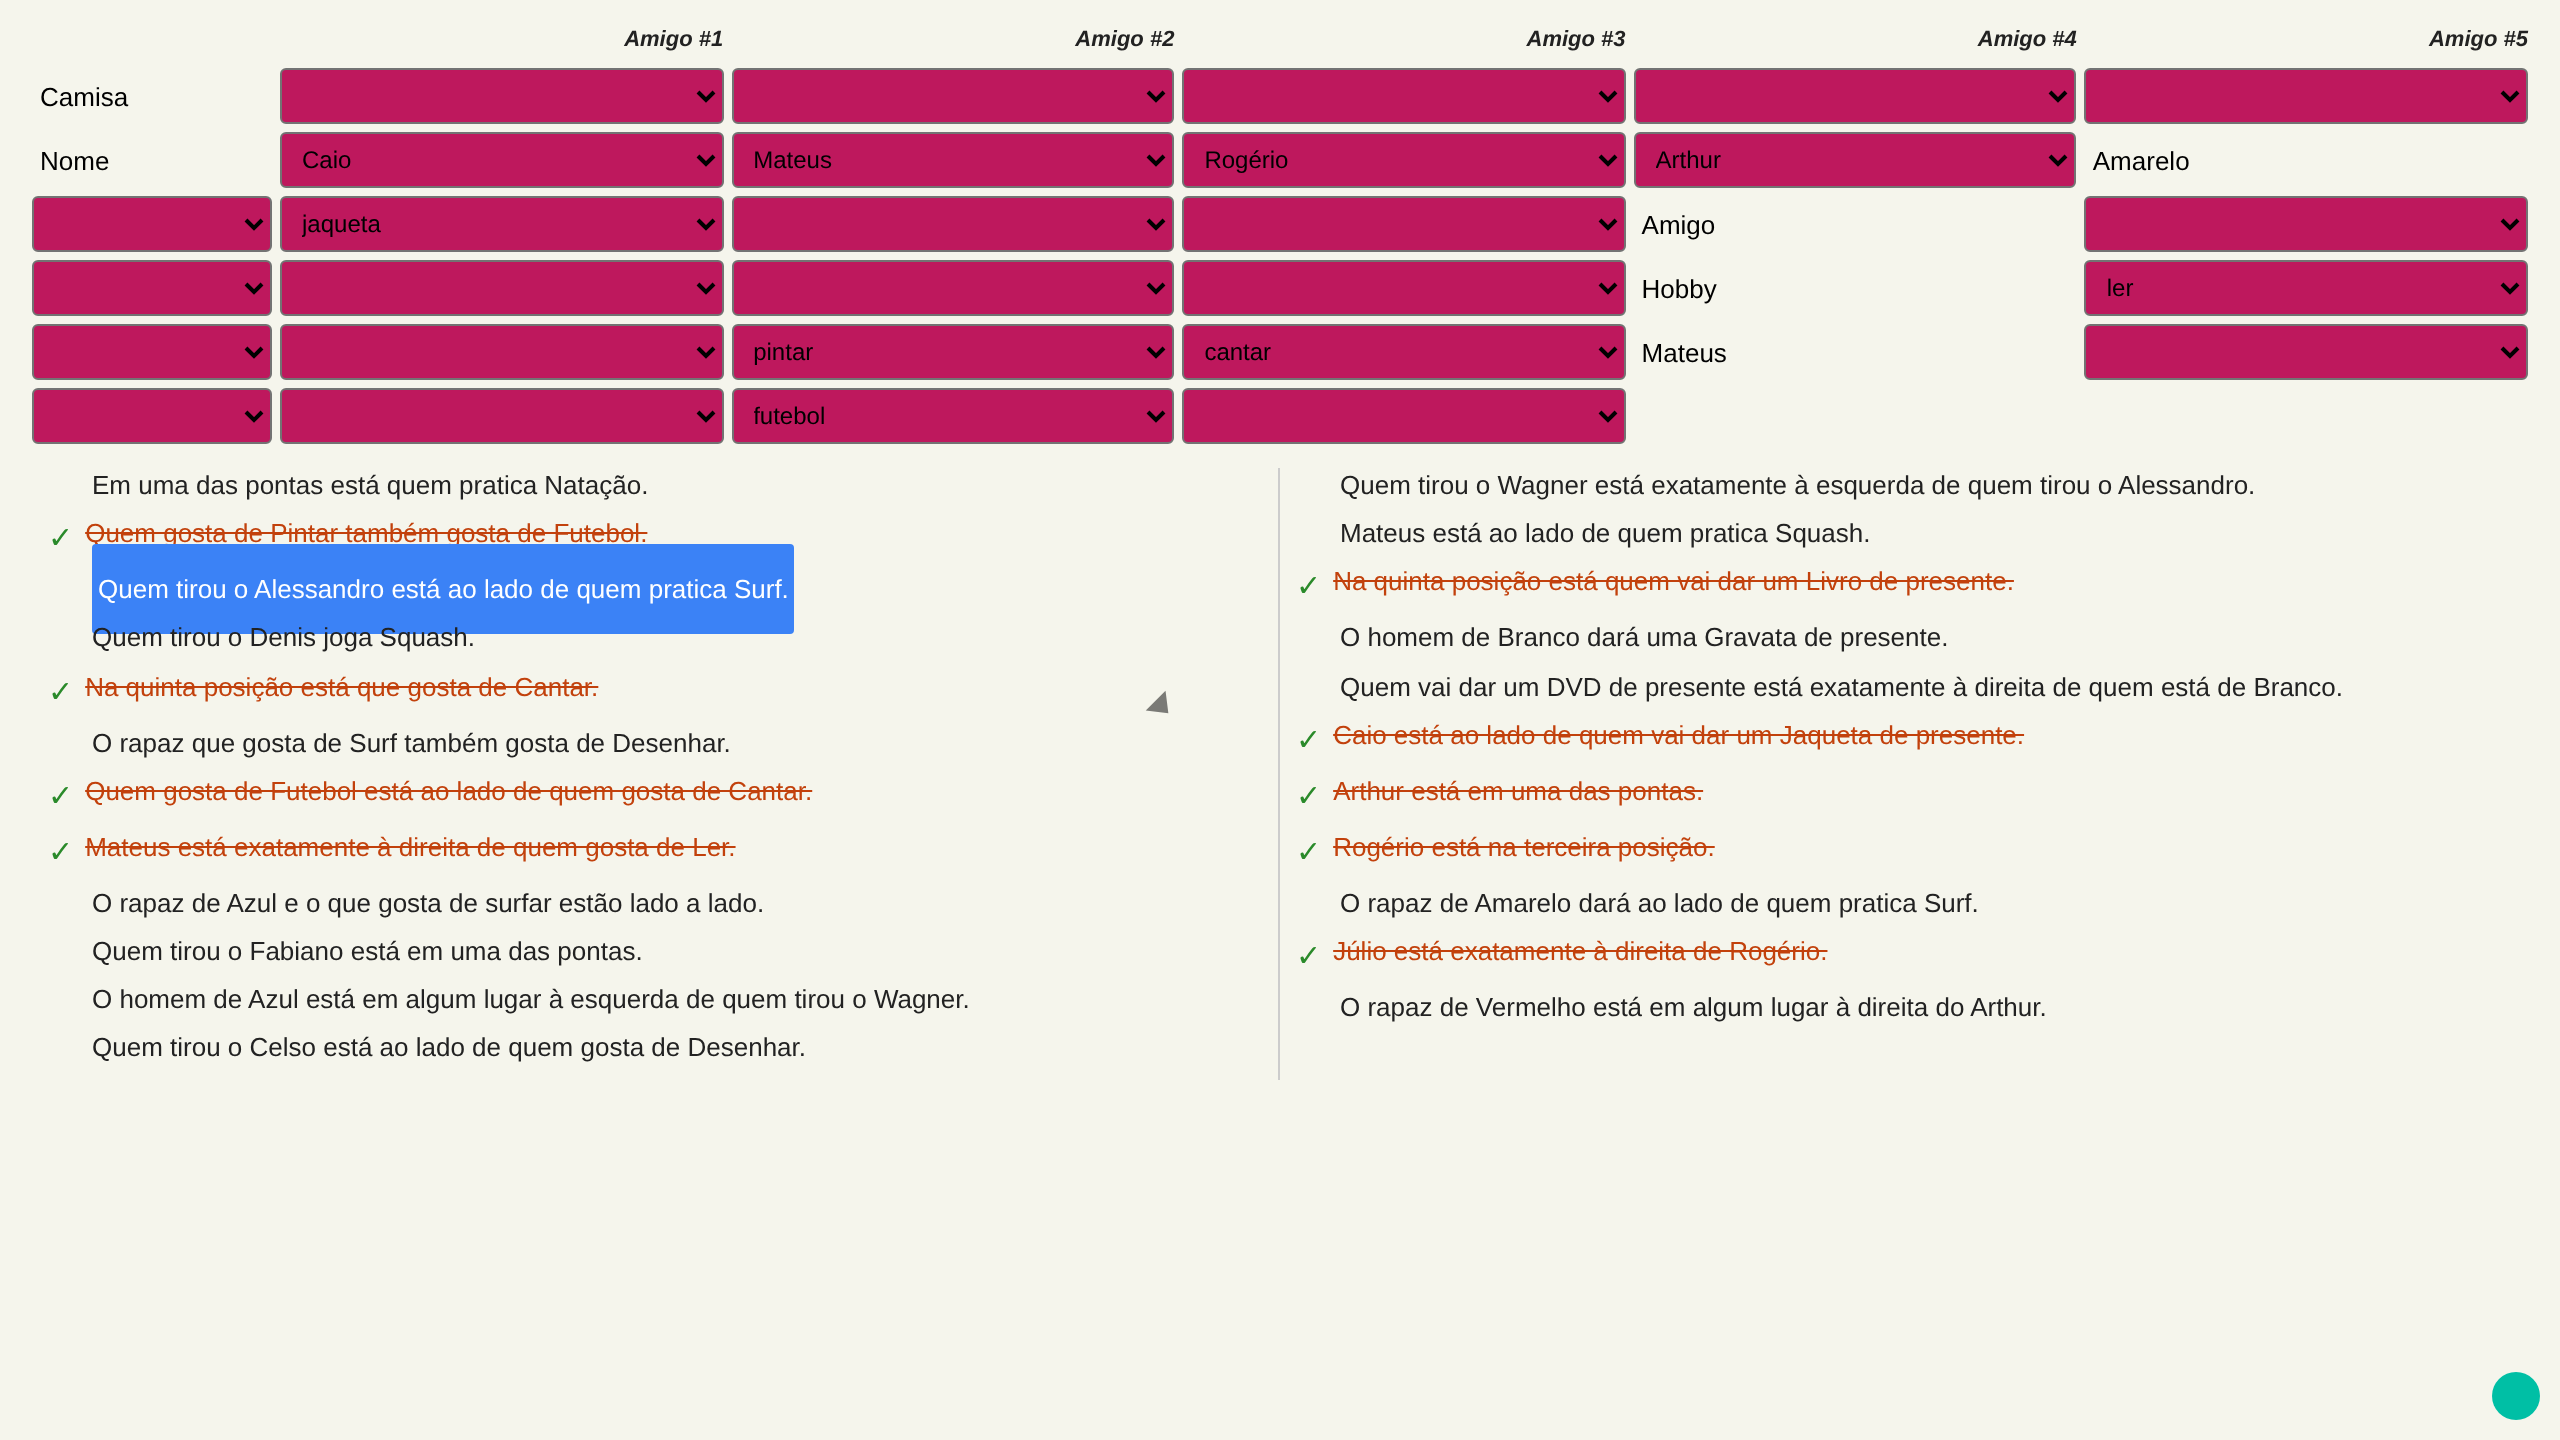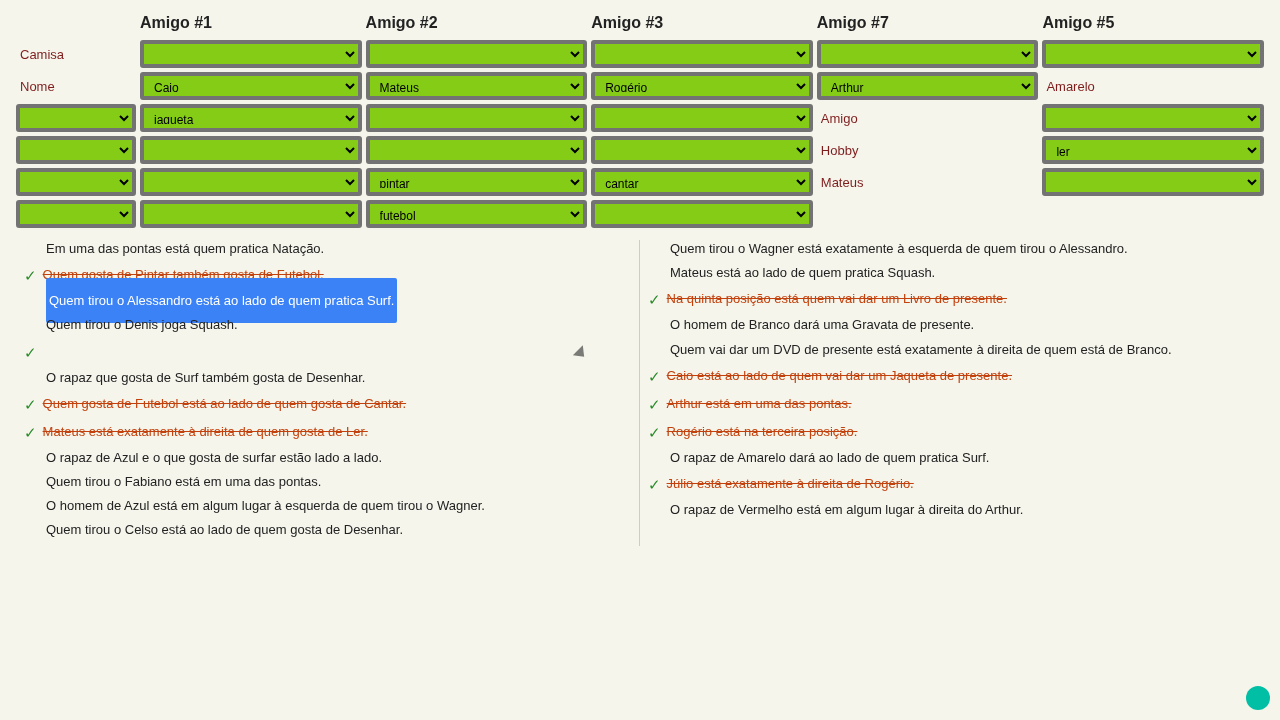--- a/index.html
+++ b/index.html
@@ -15,62 +15,63 @@
 
     .top-grid {
       display: grid;
       grid-template-columns: 120px repeat(5, 1fr);
       gap: 4px;
       padding: 10px 16px 8px 16px;
       background: #f5f5ec;
     }
 
     .header-cell {
-      text-align: left;
+      text-align: right;
       font-weight: bold;
-      font-size: 16px;
+      font-size: 11px;
       padding: 4px 0;
+      font-style: italic;
     }
 
     .row-label {
       display: flex;
       align-items: center;
       font-size: 13px;
-      color: #7f1d1d;
+      color: #000000;
       padding-left: 4px;
       text-align: right;
     }
 
     .grid-select {
       width: 100%;
       padding: 4px 6px;
-      border: 4px solid #737373;
+      border: 1px solid #737373;
       border-radius: 3px;
-      background: #84cc16;
+      background: #be185d;
       font-size: 12px;
       appearance: auto;
       cursor: pointer;
       height: 28px;
     }
 
     .clues-section {
       display: grid;
       grid-template-columns: 1fr 1fr;
       gap: 0;
       padding: 0 16px;
       margin-top: 4px;
     }
 
     .clues-left, .clues-right {
       padding: 0 8px;
     }
 
     .clue-item {
       display: flex;
-      align-items: center;
+      align-items: flex-start;
       margin-bottom: 6px;
       line-height: 1.4;
       font-size: 13px;
     }
 
     .clue-check {
       color: #2a8a2a;
       font-size: 15px;
       margin-right: 6px;
       margin-top: 1px;
@@ -130,21 +131,21 @@
   </style>
 </head>
 <body>
 
 <div class="top-grid">
 
   <div class="header-cell"></div>
   <div class="header-cell">Amigo #1</div>
   <div class="header-cell">Amigo #2</div>
   <div class="header-cell">Amigo #3</div>
-  <div class="header-cell">Amigo #7</div>
+  <div class="header-cell">Amigo #4</div>
   <div class="header-cell">Amigo #5</div>
 
   <div class="row-label">Camisa</div>
   <select class="grid-select"><option value=""></option></select>
   <select class="grid-select"><option value=""></option></select>
   <select class="grid-select"><option value=""></option></select>
   <select class="grid-select"><option value=""></option></select>
   <select class="grid-select"><option value=""></option></select>
 
   <div class="row-label">Nome</div>
@@ -203,20 +204,21 @@
     </div>
 
     <div class="clue-item">
       <span class="clue-no-check">
         <span class="clue-text normal">Quem tirou o Denis joga Squash.</span>
       </span>
     </div>
 
     <div class="clue-item">
       <span class="clue-check">✓</span>
+      <span class="clue-text strikethrough">Na quinta posição está que gosta de Cantar.</span>
     </div>
 
     <div class="clue-item">
       <span class="clue-no-check">
         <span class="clue-text normal">O rapaz que gosta de Surf também gosta de Desenhar.</span>
       </span>
     </div>
 
     <div class="clue-item">
       <span class="clue-check">✓</span>

